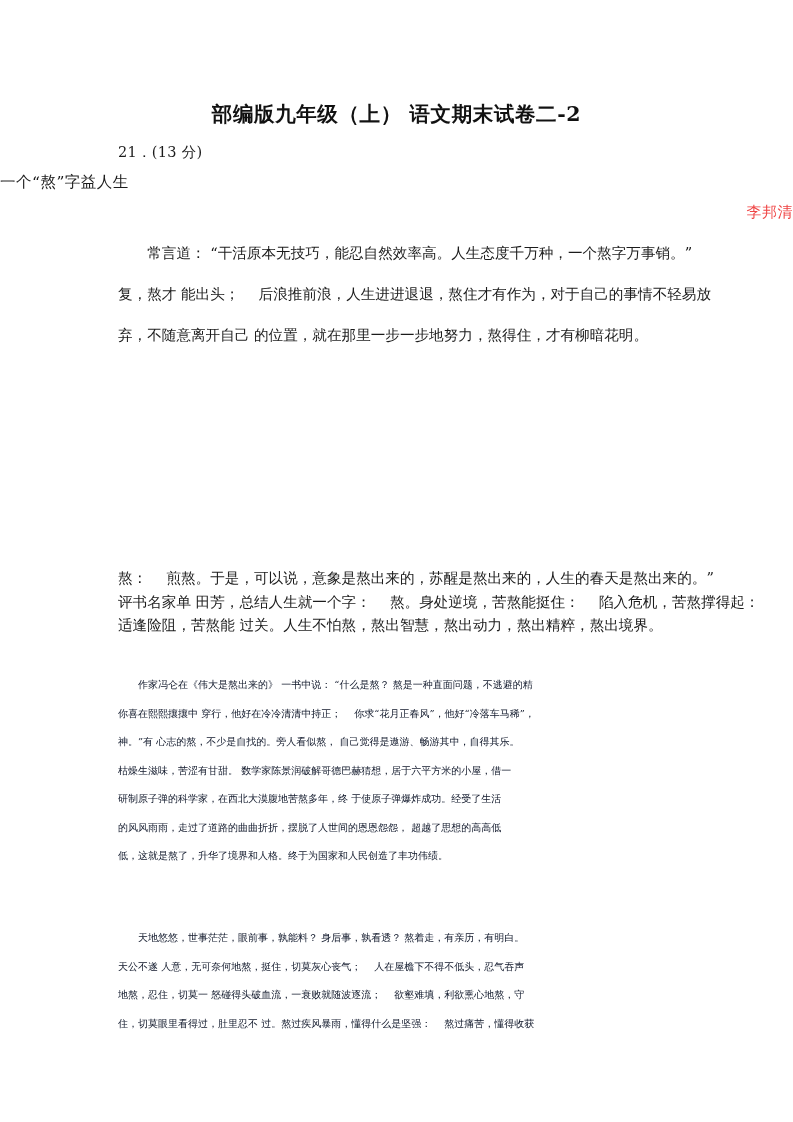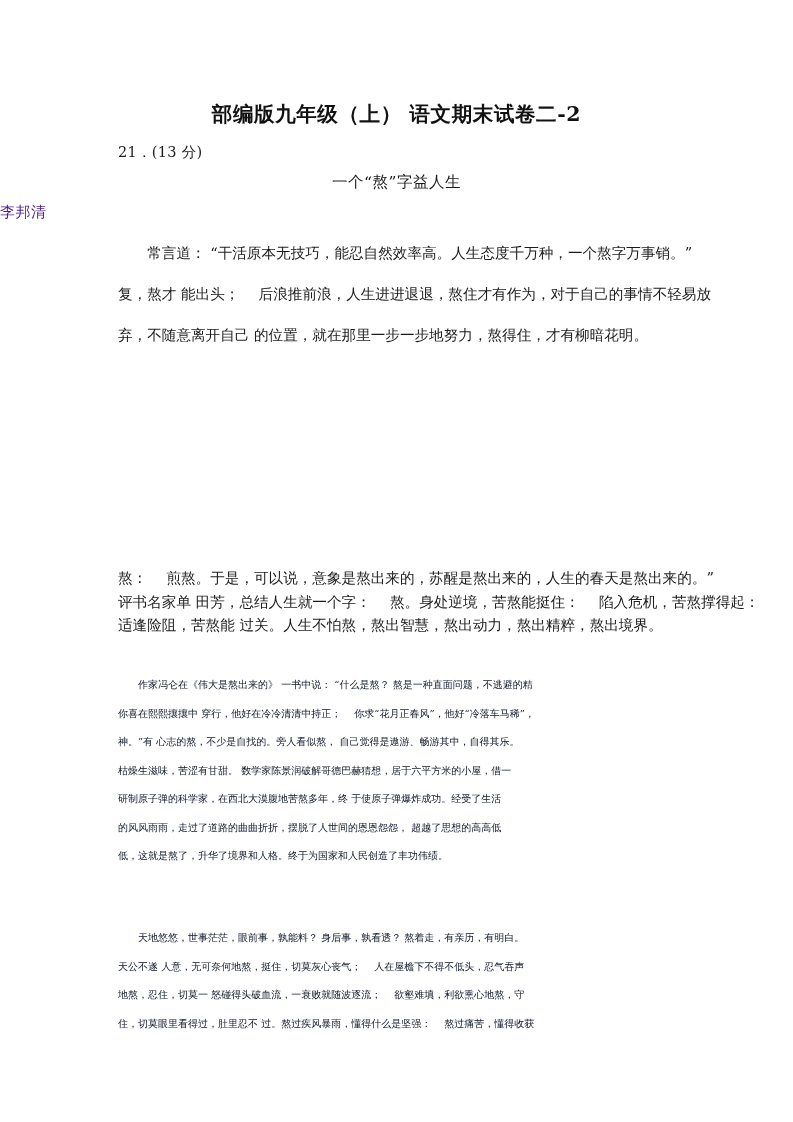--- a/index.html
+++ b/index.html
@@ -40,33 +40,33 @@
     left: 118px;
     font-size: 14.5px;
     color: #1b1b1b;
     letter-spacing: 0.3px;
   }
   .article-title {
     position: absolute;
     top: 172px;
     left: 0;
     width: 793px;
-    text-align: center;
+    text-align: left;
     font-size: 15.5px;
     color: #1b1b1b;
     letter-spacing: 0.5px;
   }
   .article-author {
     position: absolute;
     top: 203px;
     left: 0;
     width: 793px;
-    text-align: left;
+    text-align: right;
     font-size: 15px;
-    color: #4c1d95;
+    color: #ef4444;
     letter-spacing: 0.5px;
   }
 
   .body-col {
     position: absolute;
     left: 118px;
     width: 558px;
   }
 
   

